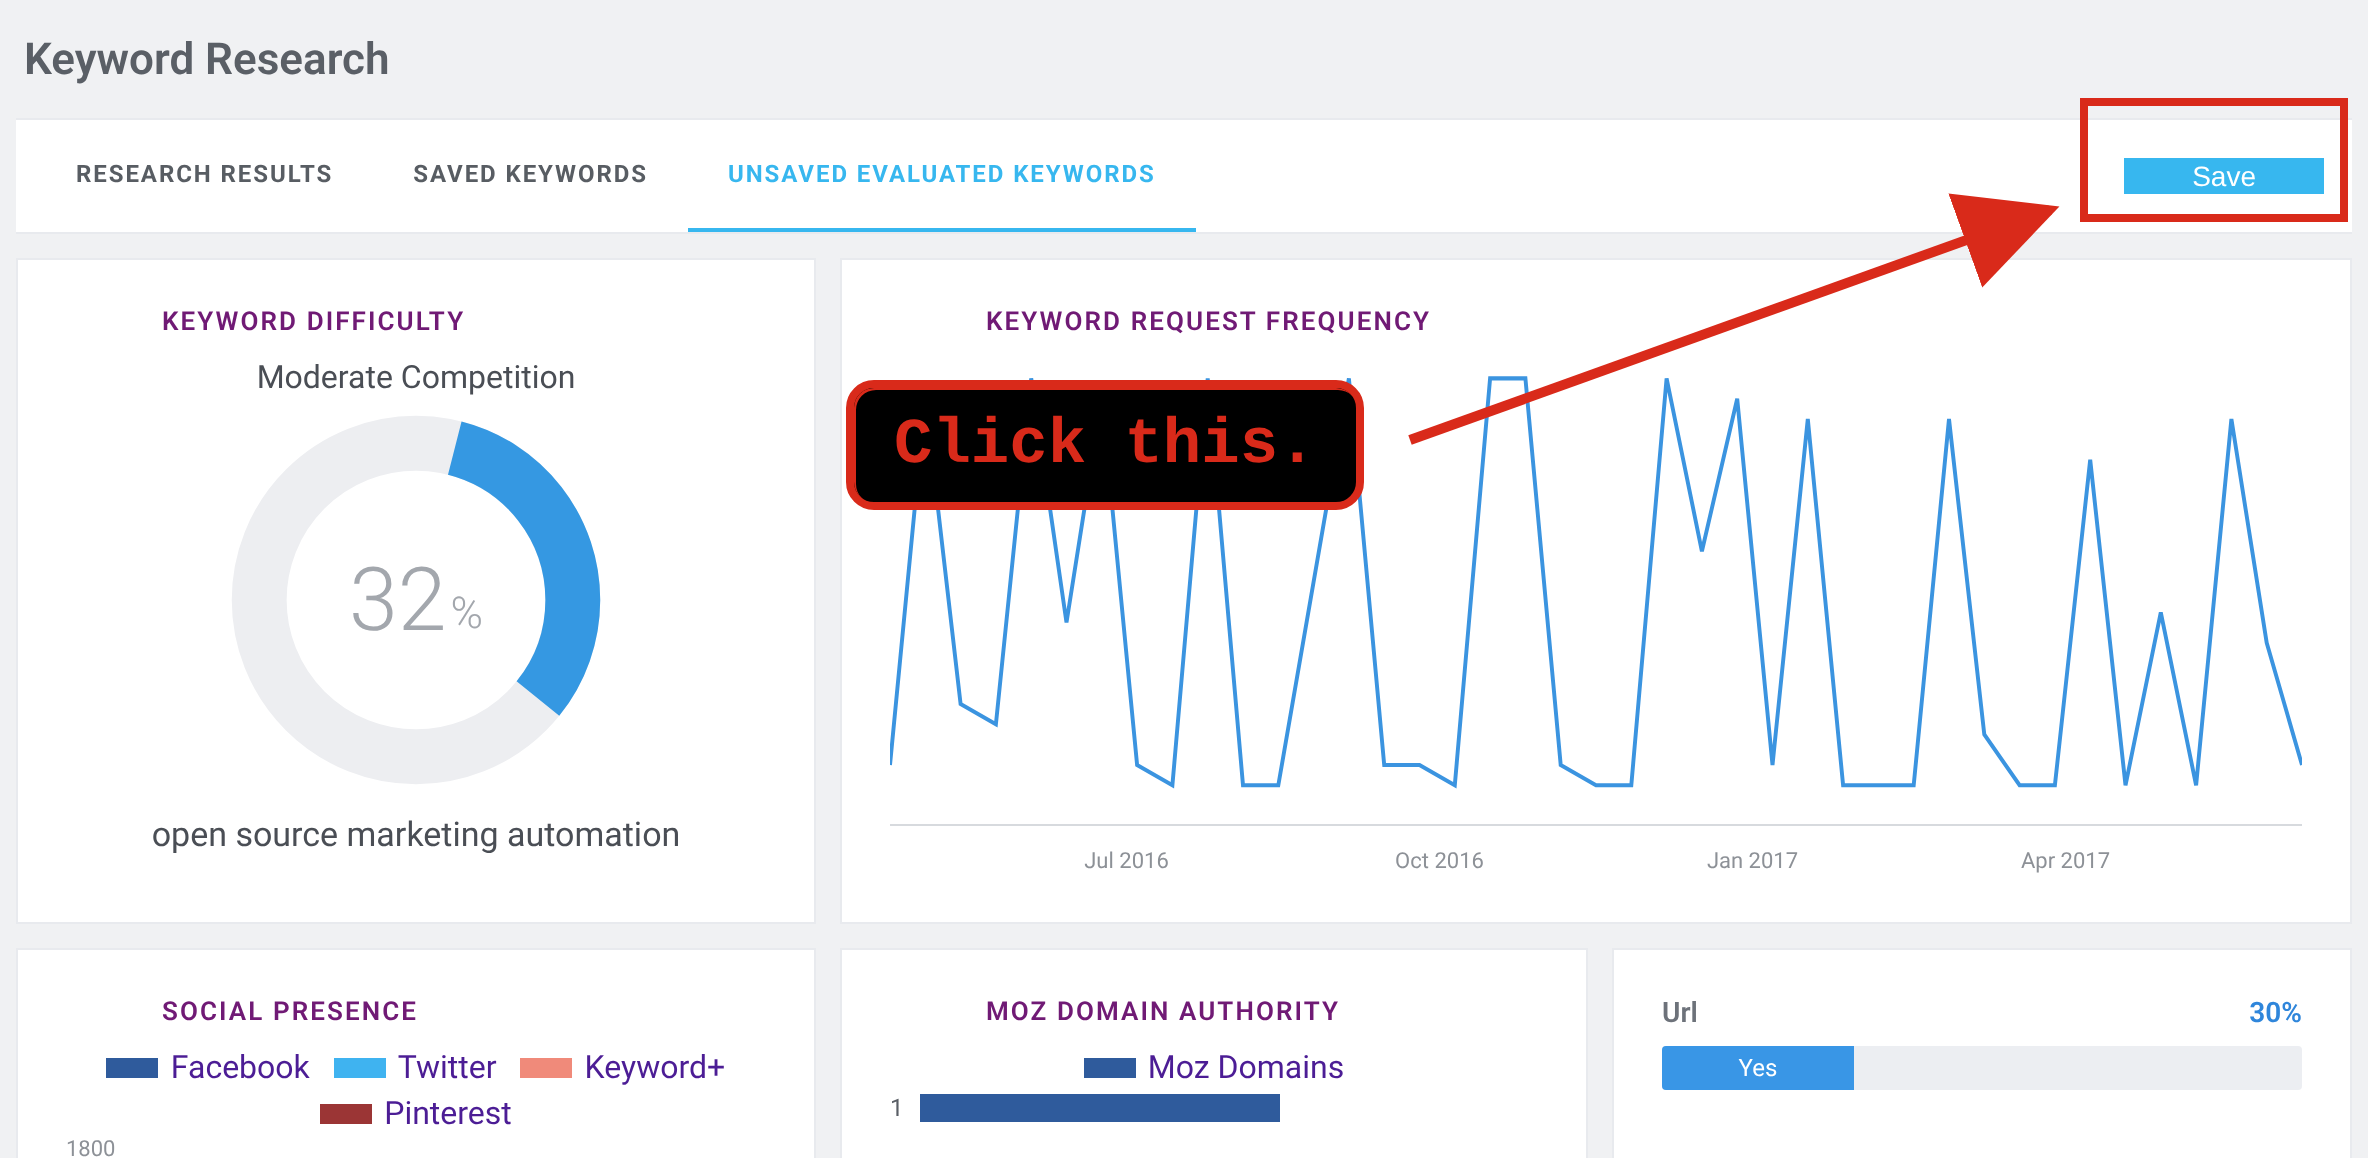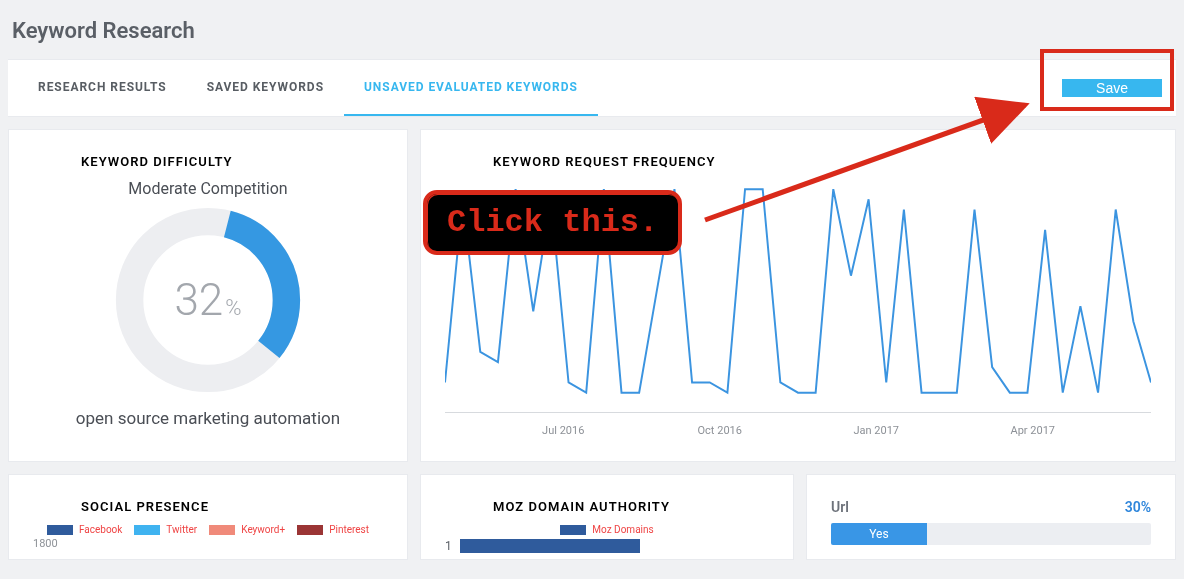--- a/index.html
+++ b/index.html
@@ -57,21 +57,21 @@
   .panel {
     background: #fff;
     border: 1px solid #e8eaee;
     padding: 24px;
     position: relative;
   }
   .panel-title {
     font-size: 13px;
     letter-spacing: 0.08em;
     font-weight: 600;
-    color: #000000;
+    color: #701a75;
     margin-bottom: 10px;
     padding-left: 48px;
   }
   
   .kd-sub {
     text-align: center;
     font-size: 16px;
     color: #4a4e55;
     margin-bottom: 4px;
   }
@@ -99,21 +99,21 @@
     font-size: 11px; color: #8d9197;
   }
   .freq-ticks span { flex:1; text-align:center; }
   
   .row2 {
     display: grid;
     grid-template-columns: 400px 1fr 370px;
     gap: 12px;
     padding: 0 8px 12px;
   }
-  .legend { display:flex; flex-wrap: wrap; gap: 4px 12px; justify-content:center; margin: 4px 0 2px; font-size: 10px; color:#ef4444;}
+  .legend { display:flex; flex-wrap: wrap; gap: 4px 12px; justify-content:center; margin: 4px 0 2px; font-size: 16px; color:#4c1d95;}
   .legend-item { display:flex; align-items:center; gap:6px;}
   .swatch { width: 26px; height: 10px; display:inline-block; }
   .moz-legend { justify-content: center; }
   .moz-row { display:flex; align-items:center; gap:8px; font-size:12px; color:#5a5f66; margin-top:4px;}
   .moz-bar { width: 180px; height: 14px; background:#2f5b9c; }
   .url-head { display:flex; justify-content:space-between; align-items:center; margin-bottom:8px;gap:16px;}
   .url-head .lbl { font-size:14px; color:#6d727a; font-weight:600;}
   .url-head .pct { font-size:14px; color:#2f86db; font-weight:600;}
   .url-bar { width:100%; height:22px; background:#eceef2; border-radius:2px; overflow:hidden;}
   .url-fill { height:100%; background:#3996e6; color:#fff; font-size:12px; display:flex; align-items:center; justify-content:center;}

